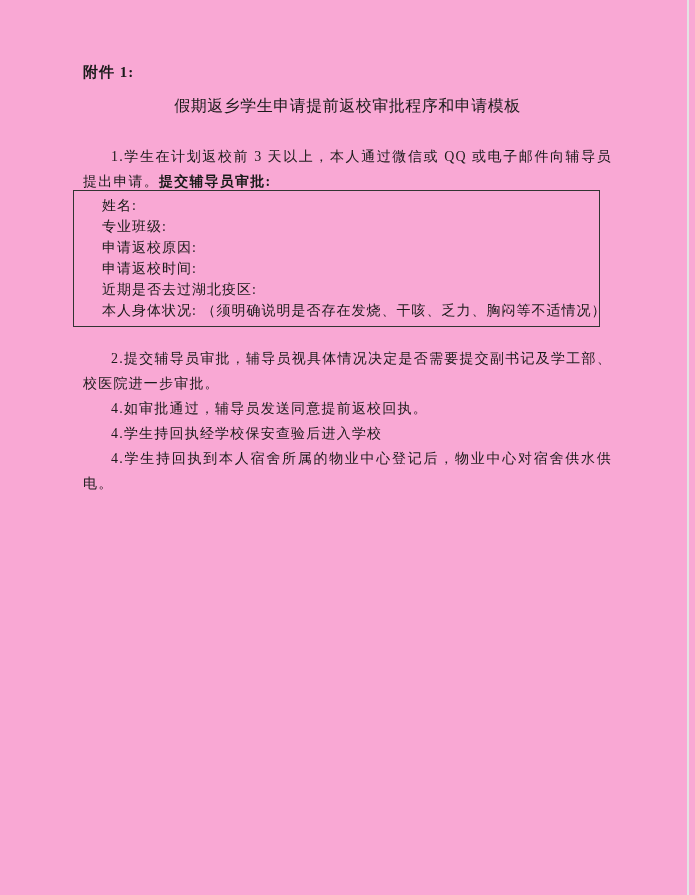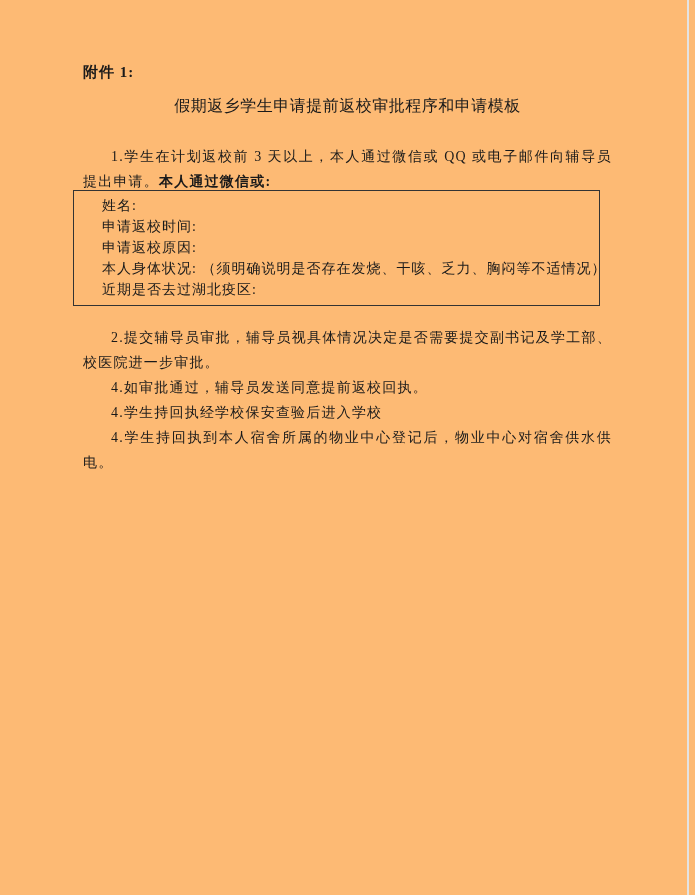--- a/index.html
+++ b/index.html
@@ -11,21 +11,21 @@
     height: 895px;
     position: relative;
     overflow: hidden;
     background: #ffffff;
     color: #1a1a1a;
     font-family: "Liberation Serif", "DejaVu Serif", serif;
   }
   .page {
     position: absolute;
     inset: 0;
-    background: #fdba74;
+    background: #f9a8d4;
   }
   .page-edge {
     position: absolute;
     left: 687px;
     top: 0;
     width: 2px;
     height: 895px;
     background: #e3e3e3;
   }
   .content {
@@ -81,28 +81,29 @@
 </head>
 <body>
 
 <div class="page">
   <div class="content">
 
     <div class="attachment">附件 1:</div>
 
     <h1 class="doc-title">假期返乡学生申请提前返校审批程序和申请模板</h1>
 
-    <p class="para p1"><span>1.学生在计划返校前 3 天以上，本人通过微信或 QQ 或电子邮件向辅导员提出申请。</span><span class="bold">本人通过微信或:</span></p>
+    <p class="para p1"><span>1.学生在计划返校前 3 天以上，本人通过微信或 QQ 或电子邮件向辅导员提出申请。</span><span class="bold">提交辅导员审批:</span></p>
 
     <div class="form-box">
       <div class="form-line">姓名:</div>
+      <div class="form-line">专业班级:</div>
+      <div class="form-line">申请返校原因:</div>
       <div class="form-line">申请返校时间:</div>
-      <div class="form-line">申请返校原因:</div>
+      <div class="form-line">近期是否去过湖北疫区:</div>
       <div class="form-line">本人身体状况: （须明确说明是否存在发烧、干咳、乏力、胸闷等不适情况）</div>
-      <div class="form-line">近期是否去过湖北疫区:</div>
     </div>
 
     <div class="steps">
       <p class="para">2.提交辅导员审批，辅导员视具体情况决定是否需要提交副书记及学工部、校医院进一步审批。</p>
       <p class="para">4.如审批通过，辅导员发送同意提前返校回执。</p>
       <p class="para">4.学生持回执经学校保安查验后进入学校</p>
       <p class="para">4.学生持回执到本人宿舍所属的物业中心登记后，物业中心对宿舍供水供电。</p>
     </div>
 
   </div>

